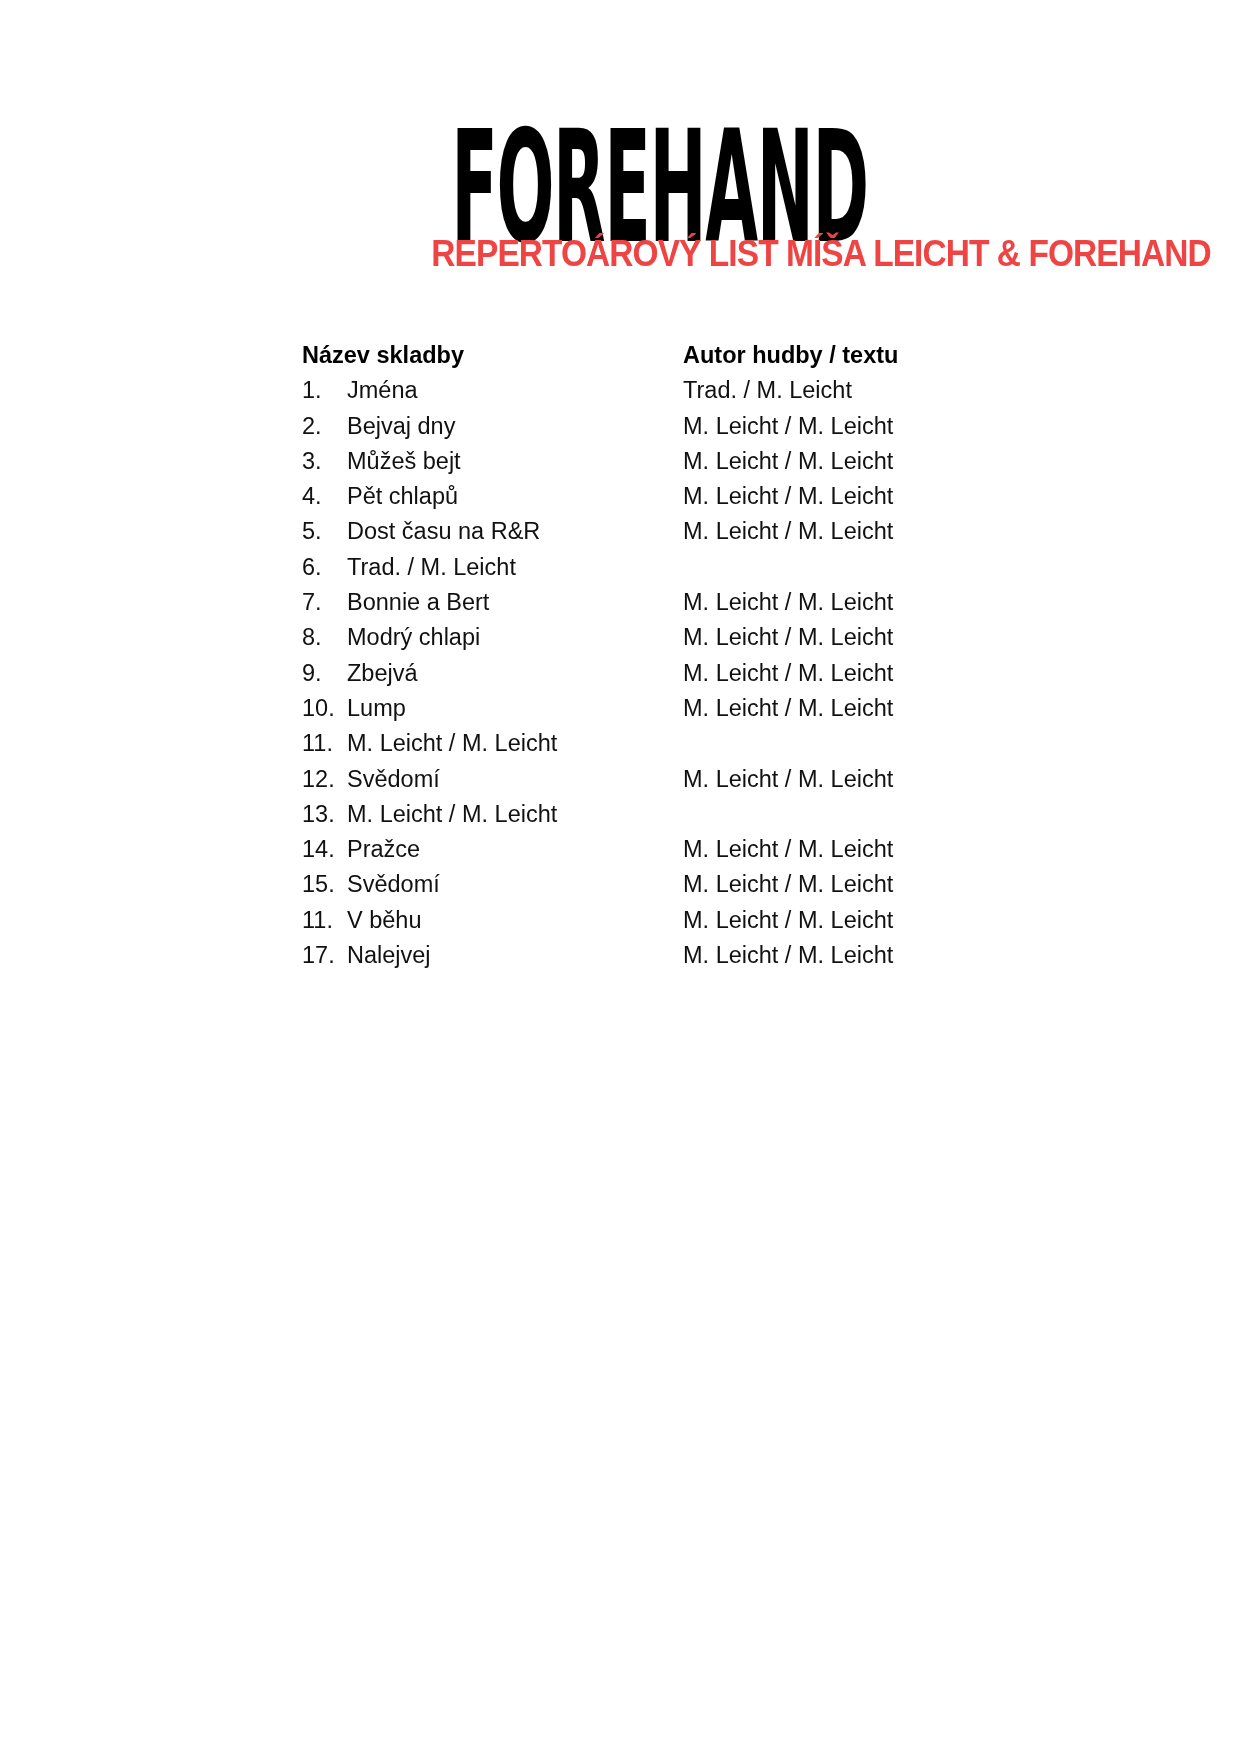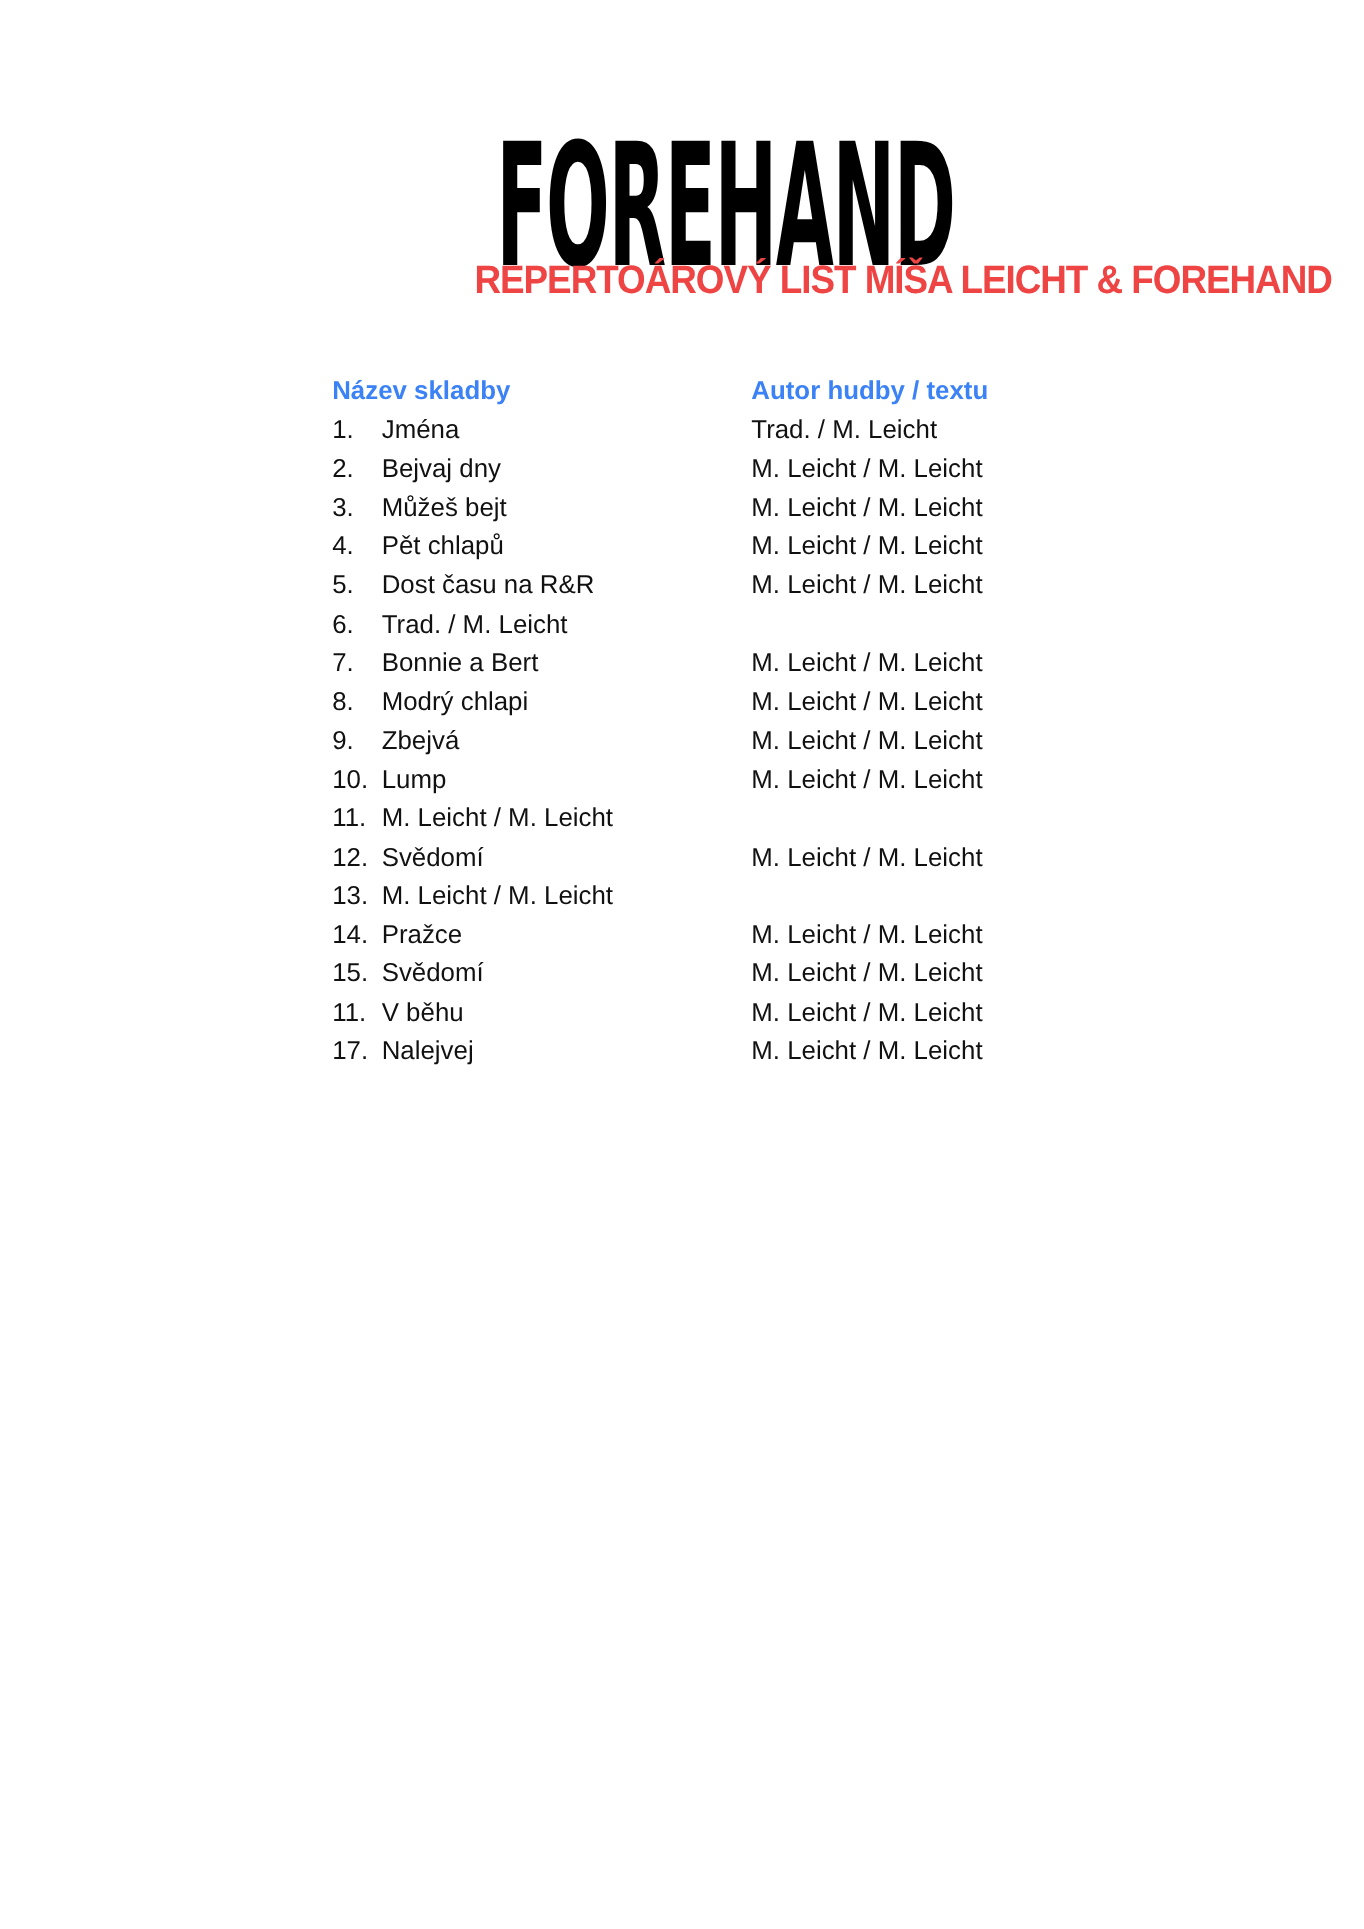--- a/index.html
+++ b/index.html
@@ -59,21 +59,21 @@
   }
   .row {
     display: flex;
     line-height: 35.3px;
     white-space: nowrap;
   }
   .col-num   { width: 45px; flex: 0 0 auto; }
   .col-song  { width: 336px; flex: 0 0 auto; }
   .col-song-h{ width: 381px; flex: 0 0 auto; }
   .col-author{ flex: 0 0 auto; }
-  .header-row { font-weight: bold; color: #3b82f6; }
+  .header-row { font-weight: bold; color: #000000; }
 </style>
 </head>
 <body>
 
 <div class="page">
 
   <div class="title">
     <span class="title-inner">FOREHAND</span>
   </div>
 

